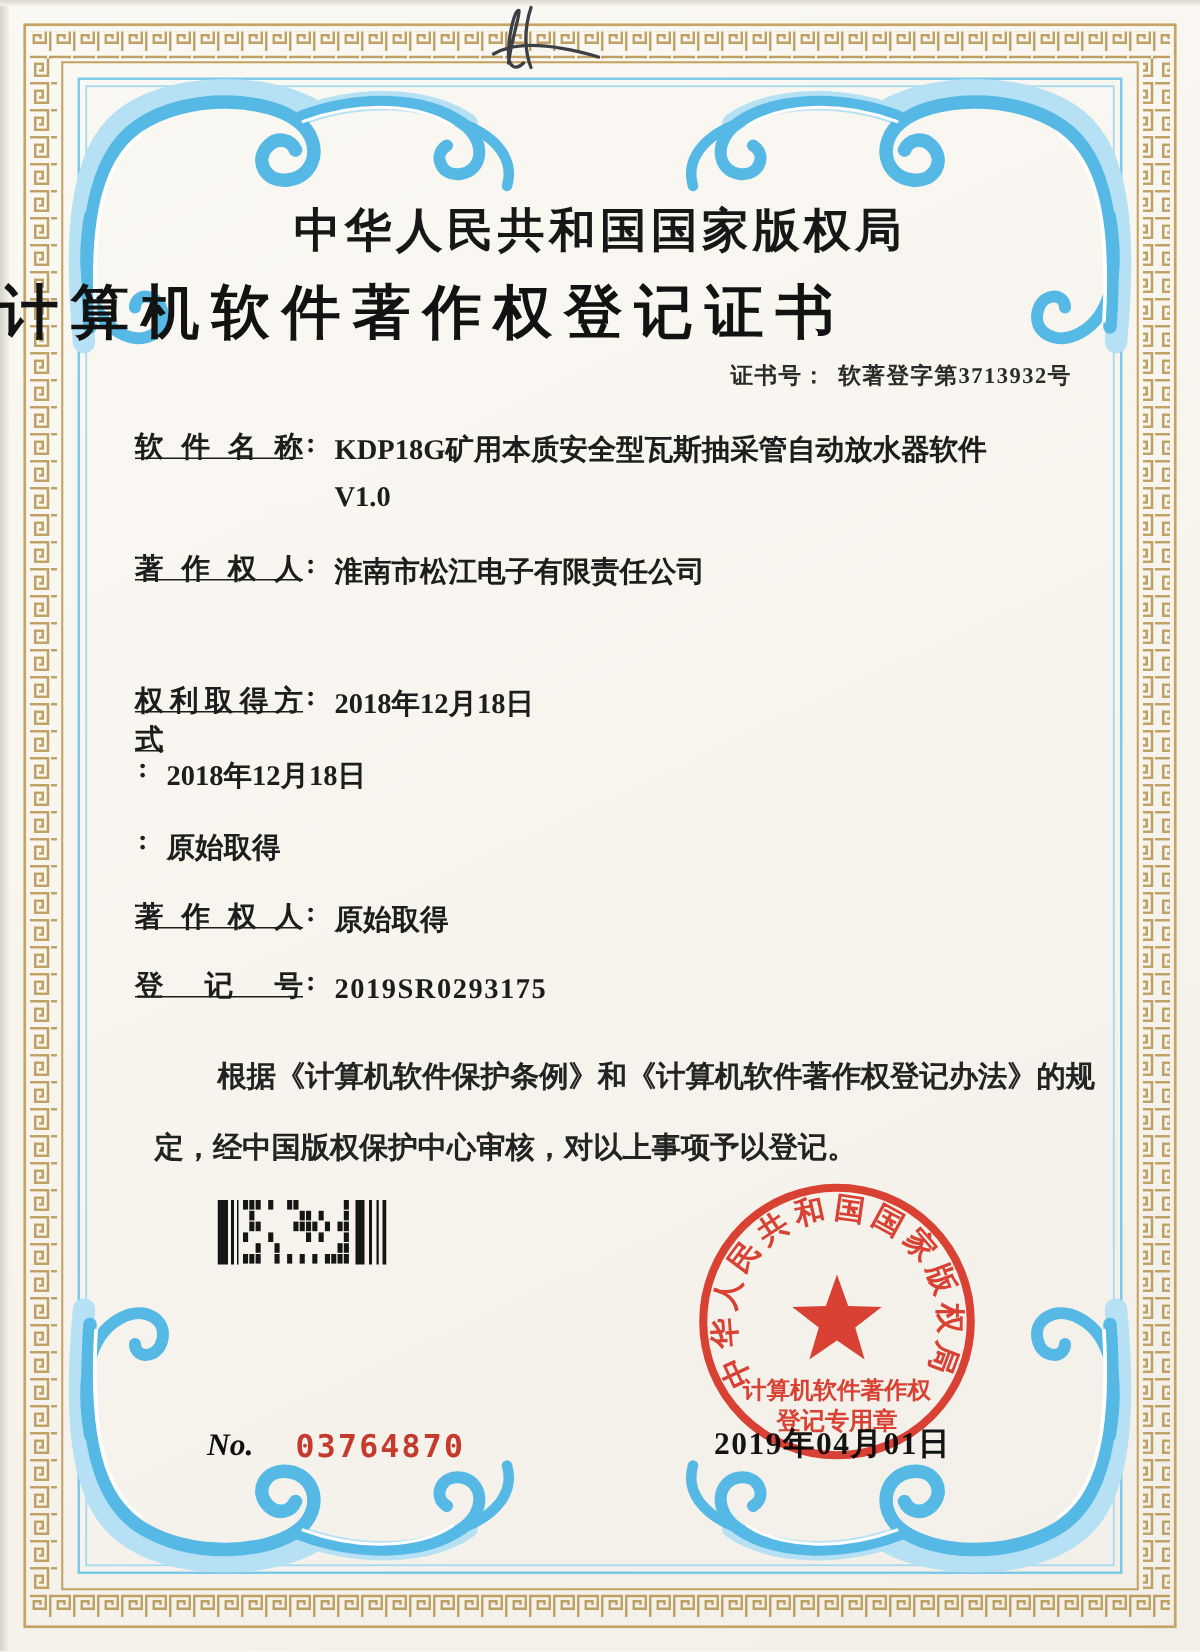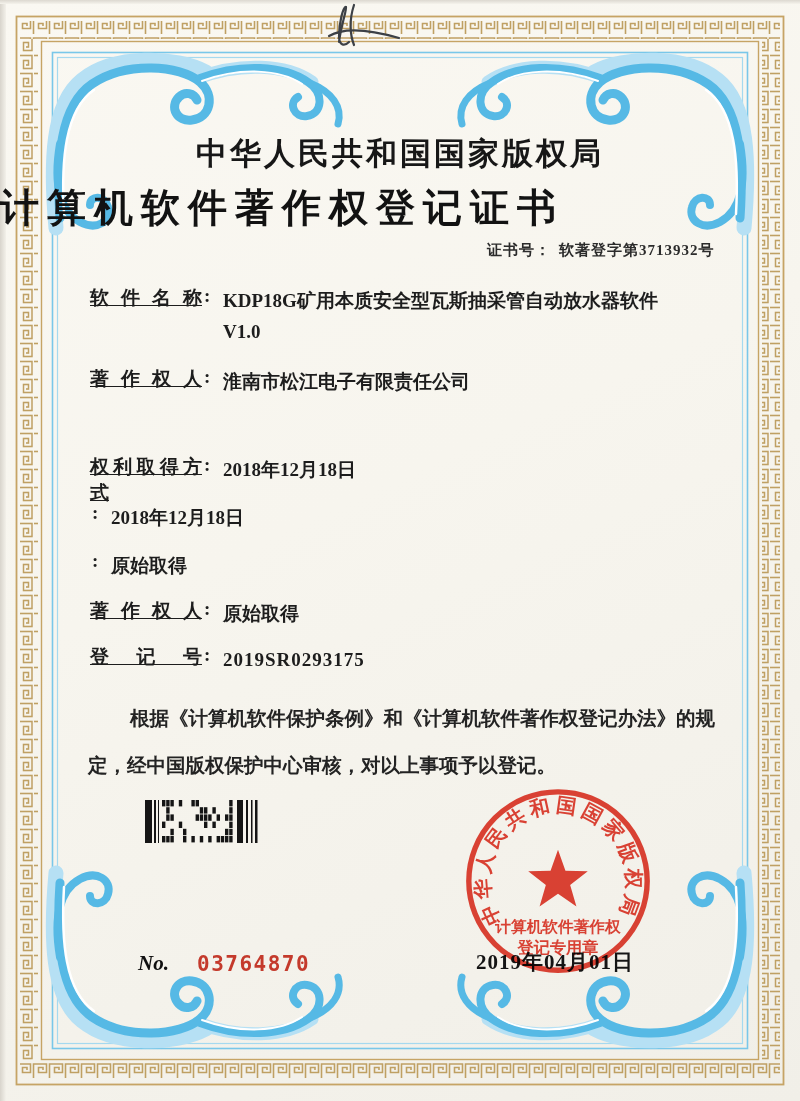--- a/index.html
+++ b/index.html
@@ -37,21 +37,21 @@
   .r0{top:285px;} .r0 .fvalue{width:448px;}
   .r1{top:366px;}
   .r2{top:454px;}
   .r3{top:502px;}
   .r4{top:550px;}
   .r5{top:598px;}
   .r6{top:644px;}
   .r6 .fvalue{font-family:"Liberation Serif",serif;letter-spacing:1px;}
   
   .statement{
-    top:695px;left:88px;width:630px;
+    top:695px;left:103px;width:630px;
     font-size:19.5px;line-height:47px;text-indent:42px;font-weight:600;color:#232323;
   }
   
   .serial-prefix{top:951px;left:138px;font-size:21px;font-weight:600;color:#101010;font-style:italic;}
   .serial-number{
     top:952px;left:197px;font-size:21px;font-weight:600;letter-spacing:1.5px;
     font-family:"DejaVu Sans Mono",monospace;color:#c43a2c;text-align:right;
   }
   .seal-date{
     top:948px;left:476px;font-size:21px;font-weight:600;color:#141414;letter-spacing:1px;

